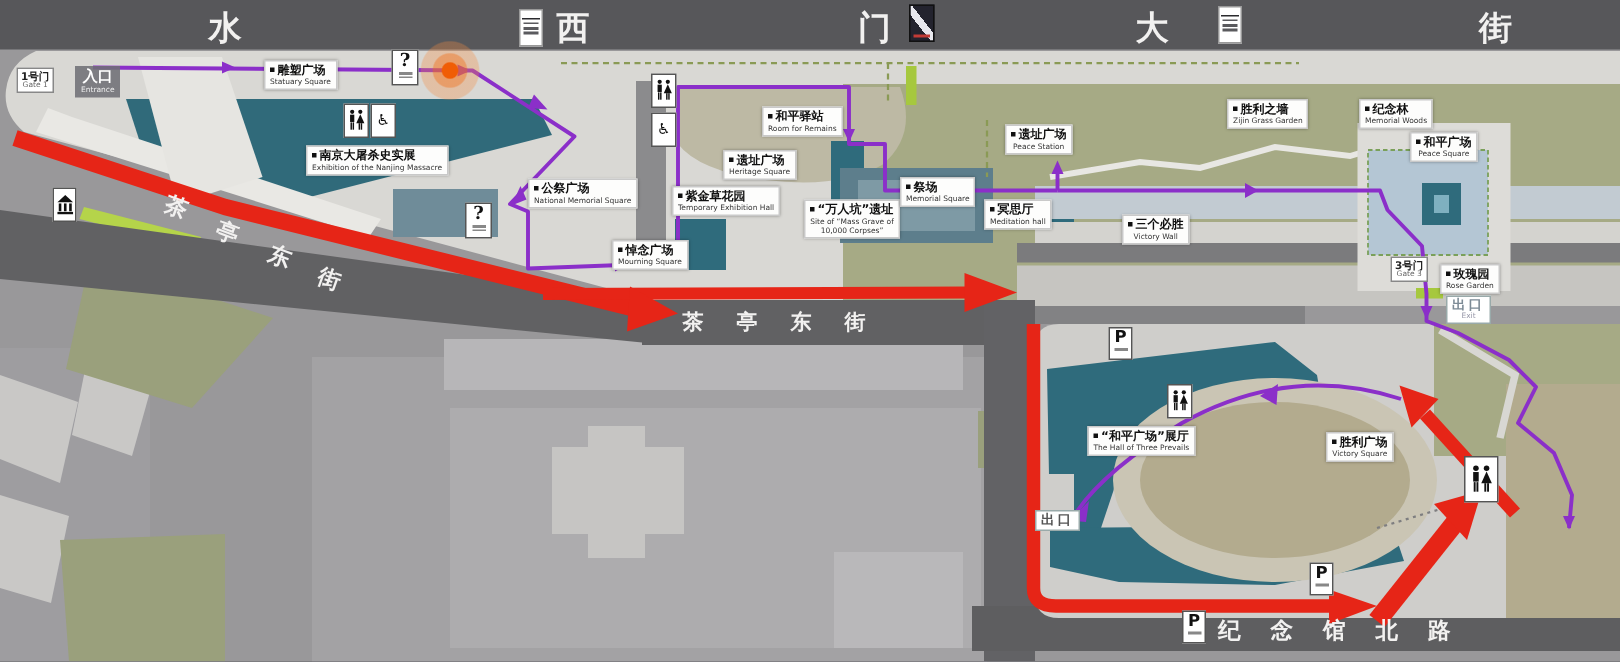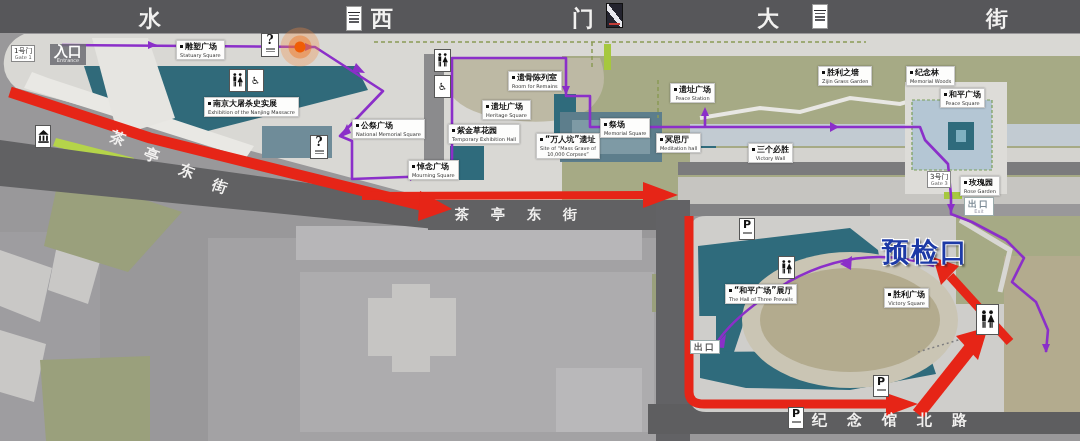--- a/index.html
+++ b/index.html
@@ -18,25 +18,25 @@
   .lb{position:absolute;z-index:5;background:#fdfdfc;border:1px solid #c9c9c9;
       box-shadow:0 0 2px rgba(0,0,0,.35);padding:1px 3px;text-align:center;}
   .lb .zh{display:flex;align-items:center;gap:2px;font-size:8px;font-weight:bold;
           color:#101010;white-space:nowrap;line-height:9px;}
   .lb .dot{width:3px;height:3px;background:#101010;flex:none;}
   .lb .en{font-size:5px;line-height:6px;color:#333;margin-top:1px;white-space:nowrap;}
   .lb.wrap .en{white-space:normal;width:56px;}
   
   .gate{position:absolute;z-index:5;background:#fff;border:1px solid #888;
         padding:1px 2px;text-align:center;line-height:8px;}
-  .gate .zh{font-size:7px;font-weight:normal;color:#222;white-space:nowrap;}
+  .gate .zh{font-size:7px;font-weight:bold;color:#222;white-space:nowrap;}
   .gate .en{font-size:5px;color:#666;line-height:5px;}
   .entr{position:absolute;z-index:5;background:rgba(112,112,118,.88);color:#fff;
         padding:2px 4px;text-align:center;}
-  .entr .zh{font-size:14px;font-weight:bold;line-height:11px;}
+  .entr .zh{font-size:10px;font-weight:bold;line-height:11px;}
   .entr .en{font-size:5px;line-height:6px;color:#eee;}
   .exitb{position:absolute;z-index:5;background:#fff;border:1px solid #9aa;
          padding:1px 3px;text-align:center;}
   .exitb .zh{font-size:9px;font-weight:bold;color:#7d8b96;line-height:10px;letter-spacing:2px;}
   .exitb .en{font-size:5px;color:#99a;line-height:5px;}
   .exitb.dark .zh{color:#555;}
   #precheck{position:absolute;z-index:7;font-size:27px;font-weight:bold;color:#1d3aa6;
      letter-spacing:2px;white-space:nowrap;
      text-shadow:-1px -1px 0 #fff,1px -1px 0 #fff,-1px 1px 0 #fff,2px 2px 2px rgba(30,30,30,.55);}
   
@@ -233,21 +233,21 @@
   <div class="lb" style="left:448px;top:124px">
     <div class="zh">
         <span class="dot"></span>
         <span>紫金草花园</span>
       </div>
     <div class="en">Temporary Exhibition Hall</div>
   </div>
   <div class="lb" style="left:508px;top:71px">
     <div class="zh">
         <span class="dot"></span>
-        <span>遗骨陈列室</span>
+        <span>和平驿站</span>
       </div>
     <div class="en">Room for Remains</div>
   </div>
   <div class="lb" style="left:482px;top:100px">
     <div class="zh">
         <span class="dot"></span>
         <span>遗址广场</span>
       </div>
     <div class="en">Heritage Square</div>
   </div>
@@ -341,21 +341,20 @@
     <div class="zh">3号门</div>
     <div class="en">Gate 3</div>
   </div>
   <div class="exitb" style="left:964px;top:197px">
     <div class="zh">出口</div>
     <div class="en">Exit</div>
   </div>
   <div class="exitb dark" style="left:690px;top:340px">
     <div class="zh">出口</div>
   </div>
-  <div id="precheck" style="left:882px;top:234px">预检口</div>
 
   <div class="qbox" style="left:261px;top:33px">
     <div class="q">?</div>
       <div class="qbar"></div>
       <div class="qbar"></div>
   </div>
   <div class="qbox" style="left:310px;top:135px">
     <div class="q">?</div>
       <div class="qbar"></div>
       <div class="qbar"></div>

